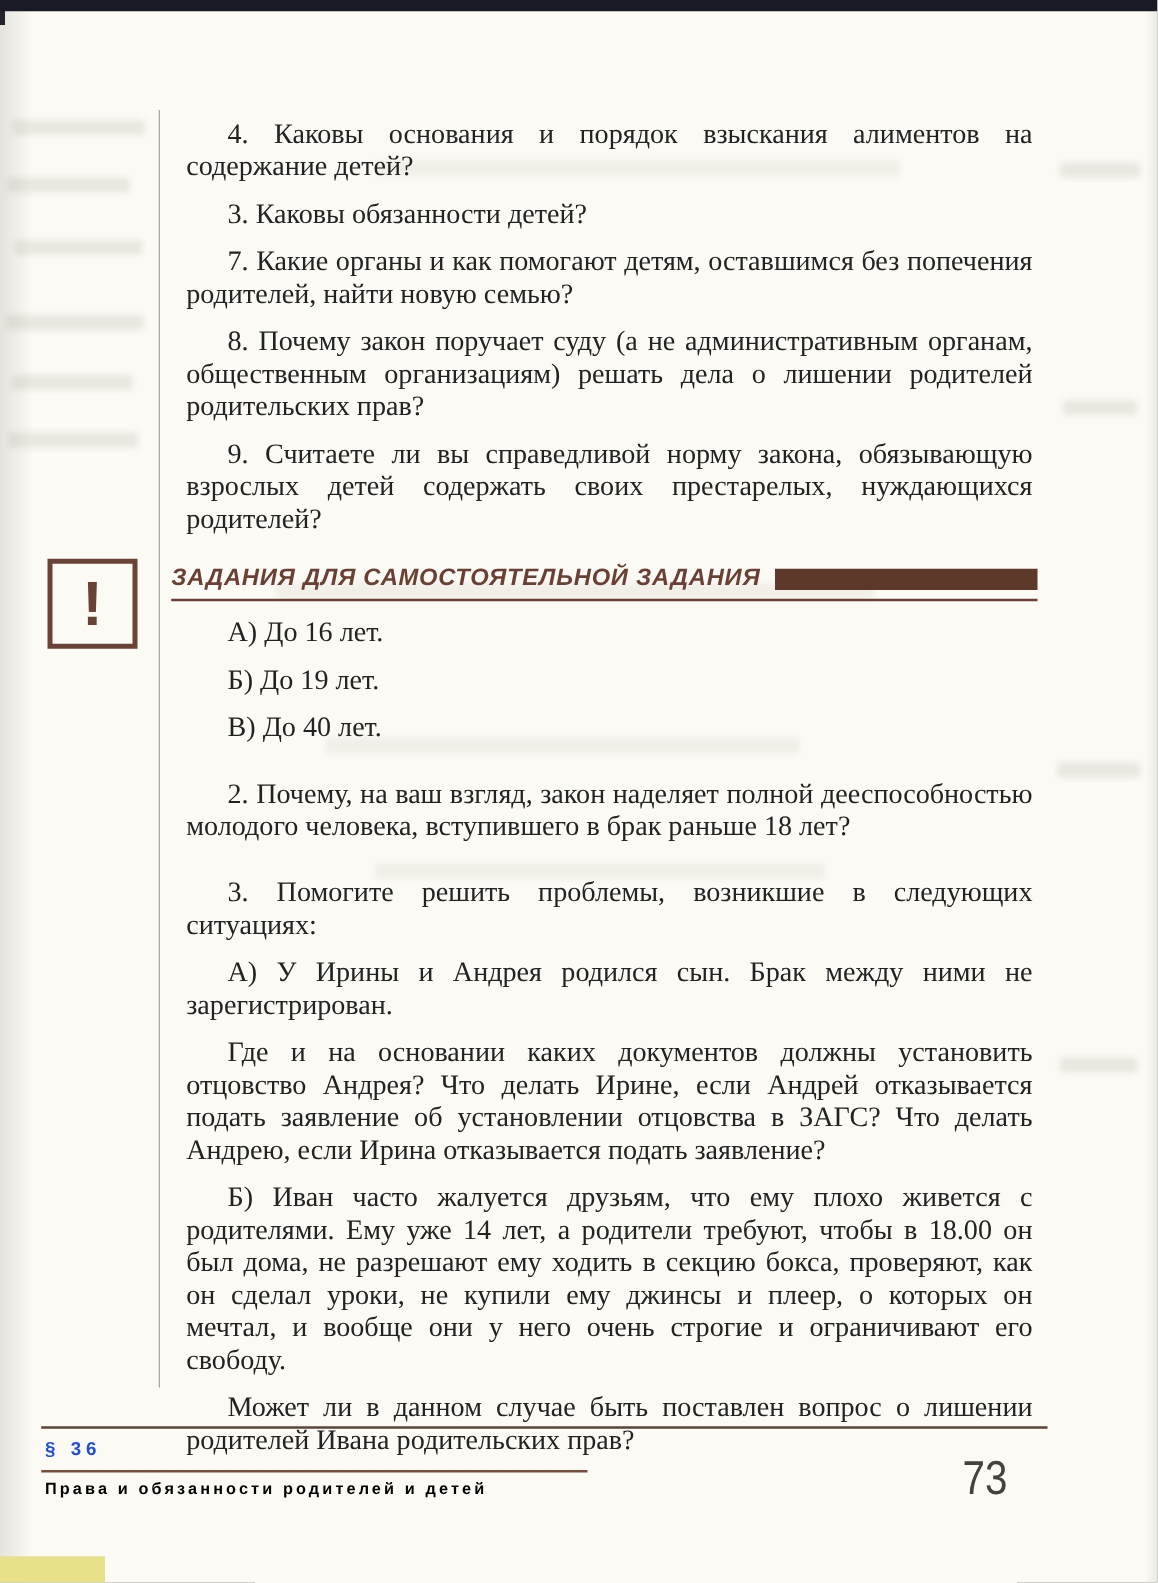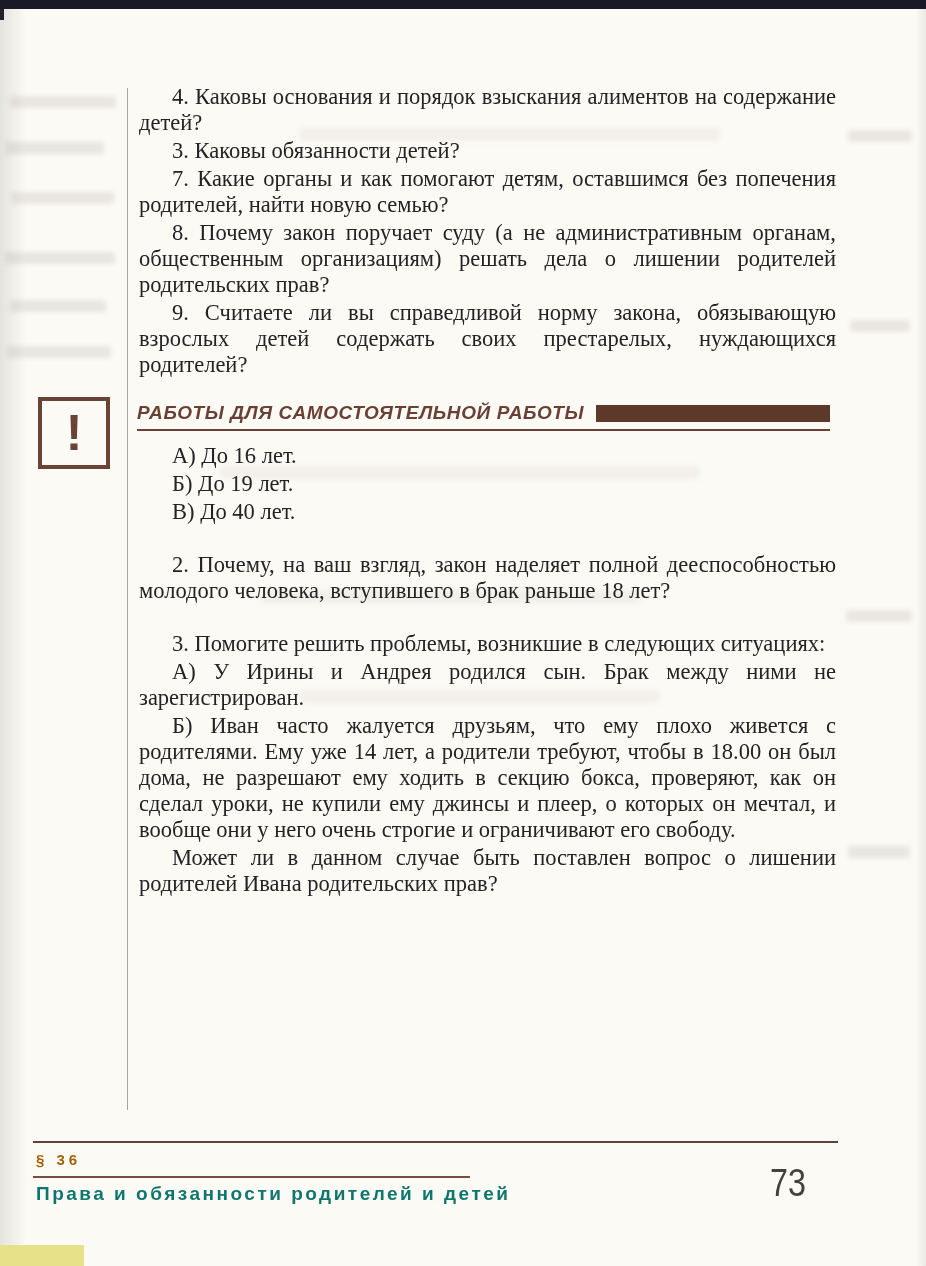--- a/index.html
+++ b/index.html
@@ -25,21 +25,21 @@
 
   
   .vrule{position:absolute;left:127px;top:88px;width:1px;height:1022px;background:#aaa59e;}
 
   
   .content{
     position:absolute;left:137px;top:82px;width:701px;
     font-size:22.5px;line-height:26px;color:#232323;
     text-align:justify;
   }
-  .content p{margin:2px;text-indent:33px;}
+  .content p{margin:12px;text-indent:33px;}
   .content p.gap{margin-top:27px;}
 
   
   .section-head{
     position:relative;
     margin:25px 0 12px 0;
     width:693px;
     display:flex;align-items:center;
     border-bottom:2px solid #6b4034;
     padding-bottom:6px;
@@ -65,27 +65,27 @@
     font-family:"Liberation Sans",sans-serif;
     font-weight:bold;font-size:50px;line-height:50px;
     color:#6a4336;
   }
 
   
   .footer-rule{position:absolute;left:33px;top:1141px;width:805px;height:2px;background:#5c443a;}
   .footer-para{
     position:absolute;left:36px;top:1151px;
     font-family:"Liberation Sans",sans-serif;font-weight:bold;
-    font-size:15px;letter-spacing:4px;color:#a16207;
+    font-size:15px;letter-spacing:4px;color:#1d4ed8;
   }
   .footer-underline{position:absolute;left:33px;top:1176px;width:437px;height:2px;background:#7a4c3c;}
   .footer-chapter{
     position:absolute;left:36px;top:1183px;
     font-family:"Liberation Sans",sans-serif;font-weight:bold;
-    font-size:19px;letter-spacing:2.5px;color:#0f766e;
+    font-size:13px;letter-spacing:2.5px;color:#000000;
   }
   .page-number{
     position:absolute;left:770px;top:1164px;
     font-family:"Liberation Sans",sans-serif;
     font-size:38px;line-height:38px;color:#45413c;
     transform:scaleX(.85);transform-origin:left top;
   }
 
   
   .watermark{
@@ -129,30 +129,31 @@
     <p>4. Каковы основания и порядок взыскания алиментов на содержание детей?</p>
     <p>3. Каковы обязанности детей?</p>
     <p>7. Какие органы и как помогают детям, оставшимся без попечения родителей, найти новую семью?</p>
     <p>8. Почему закон поручает суду (а не административным органам, общественным организациям) решать дела о лишении родителей родительских прав?</p>
     <p>9. Считаете ли вы справедливой норму закона, обязывающую взрослых детей содержать своих престарелых, нуждающихся родителей?</p>
 
     <div class="section-head">
       <div class="alert-box">
         <span>!</span>
       </div>
-      <span class="section-title">РАБОТЫ ДЛЯ САМОСТОЯТЕЛЬНОЙ РАБОТЫ</span>
+      <span class="section-title">ЗАДАНИЯ ДЛЯ САМОСТОЯТЕЛЬНОЙ ЗАДАНИЯ</span>
       <div class="section-bar"></div>
     </div>
 
     <p>А) До 16 лет.</p>
     <p>Б) До 19 лет.</p>
     <p>В) До 40 лет.</p>
     <p class="gap">2. Почему, на ваш взгляд, закон наделяет полной дееспособностью молодого человека, вступившего в брак раньше 18 лет?</p>
     <p class="gap">3. Помогите решить проблемы, возникшие в следующих ситуациях:</p>
     <p>А) У Ирины и Андрея родился сын. Брак между ними не зарегистрирован.</p>
+    <p>Где и на основании каких документов должны установить отцовство Андрея? Что делать Ирине, если Андрей отказывается подать заявление об установлении отцовства в ЗАГС? Что делать Андрею, если Ирина отказывается подать заявление?</p>
     <p>Б) Иван часто жалуется друзьям, что ему плохо живется с родителями. Ему уже 14 лет, а родители требуют, чтобы в 18.00 он был дома, не разрешают ему ходить в секцию бокса, проверяют, как он сделал уроки, не купили ему джинсы и плеер, о которых он мечтал, и вообще они у него очень строгие и ограничивают его свободу.</p>
     <p>Может ли в данном случае быть поставлен вопрос о лишении родителей Ивана родительских прав?</p>
 
   </div>
 
   <div class="footer-rule"></div>
   <div class="footer-para">§ 36</div>
   <div class="footer-underline"></div>
   <div class="footer-chapter">Права и обязанности родителей и детей</div>
   <div class="page-number">73</div>

